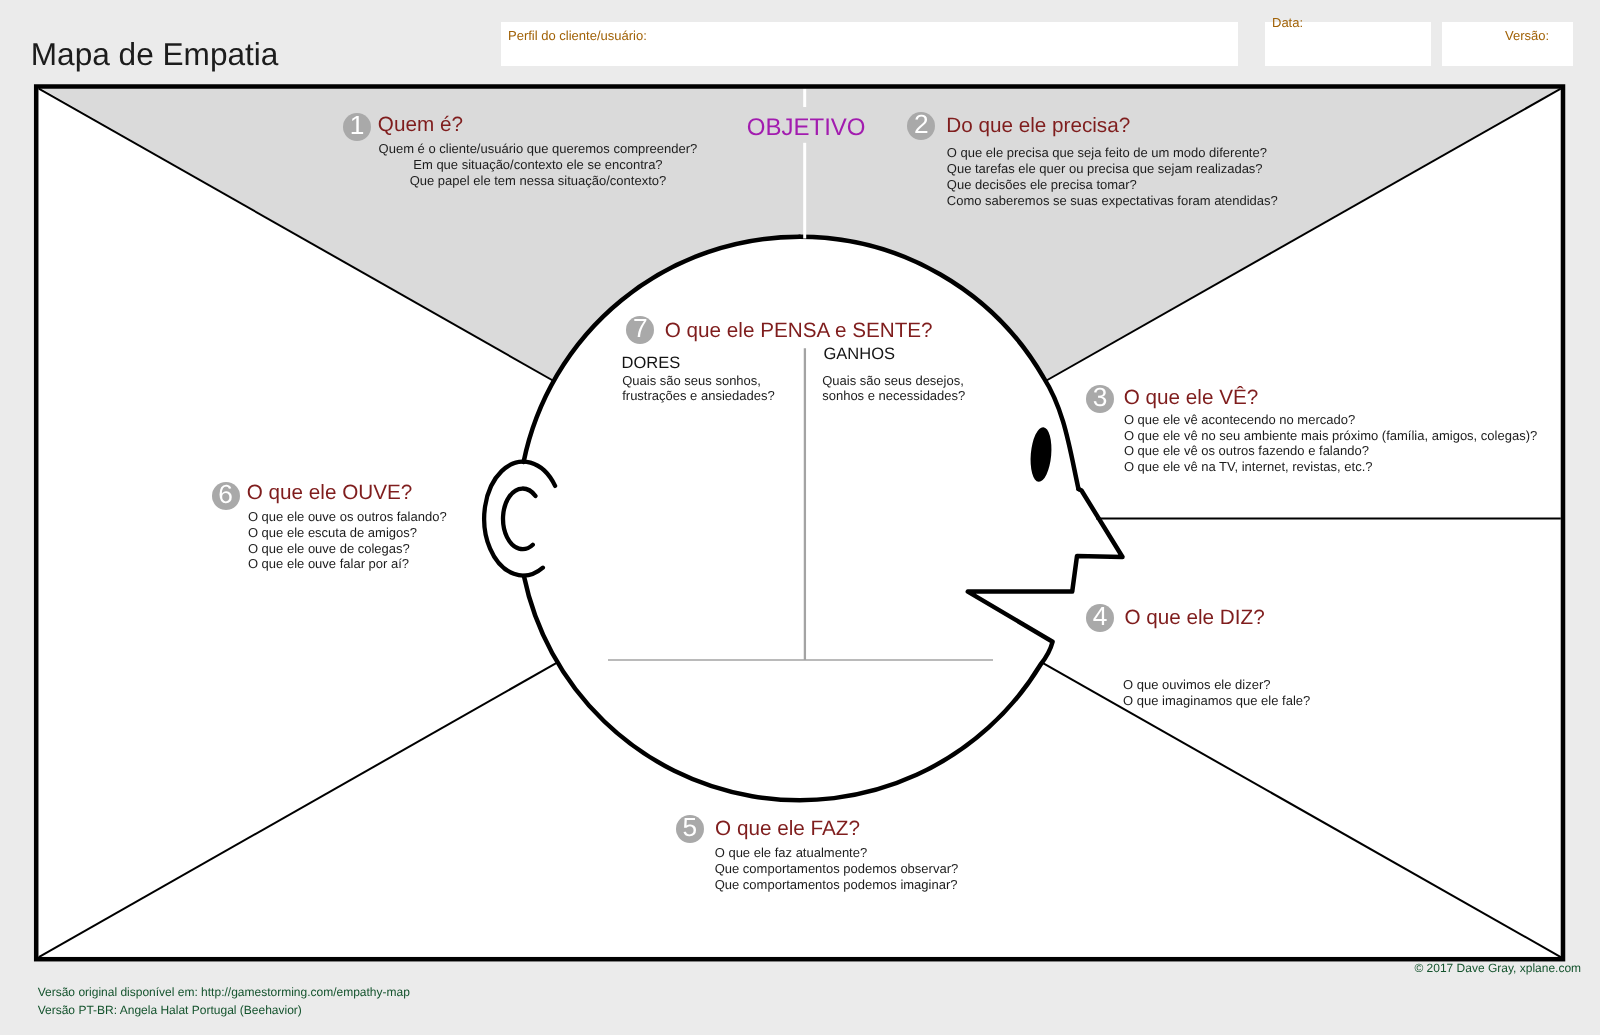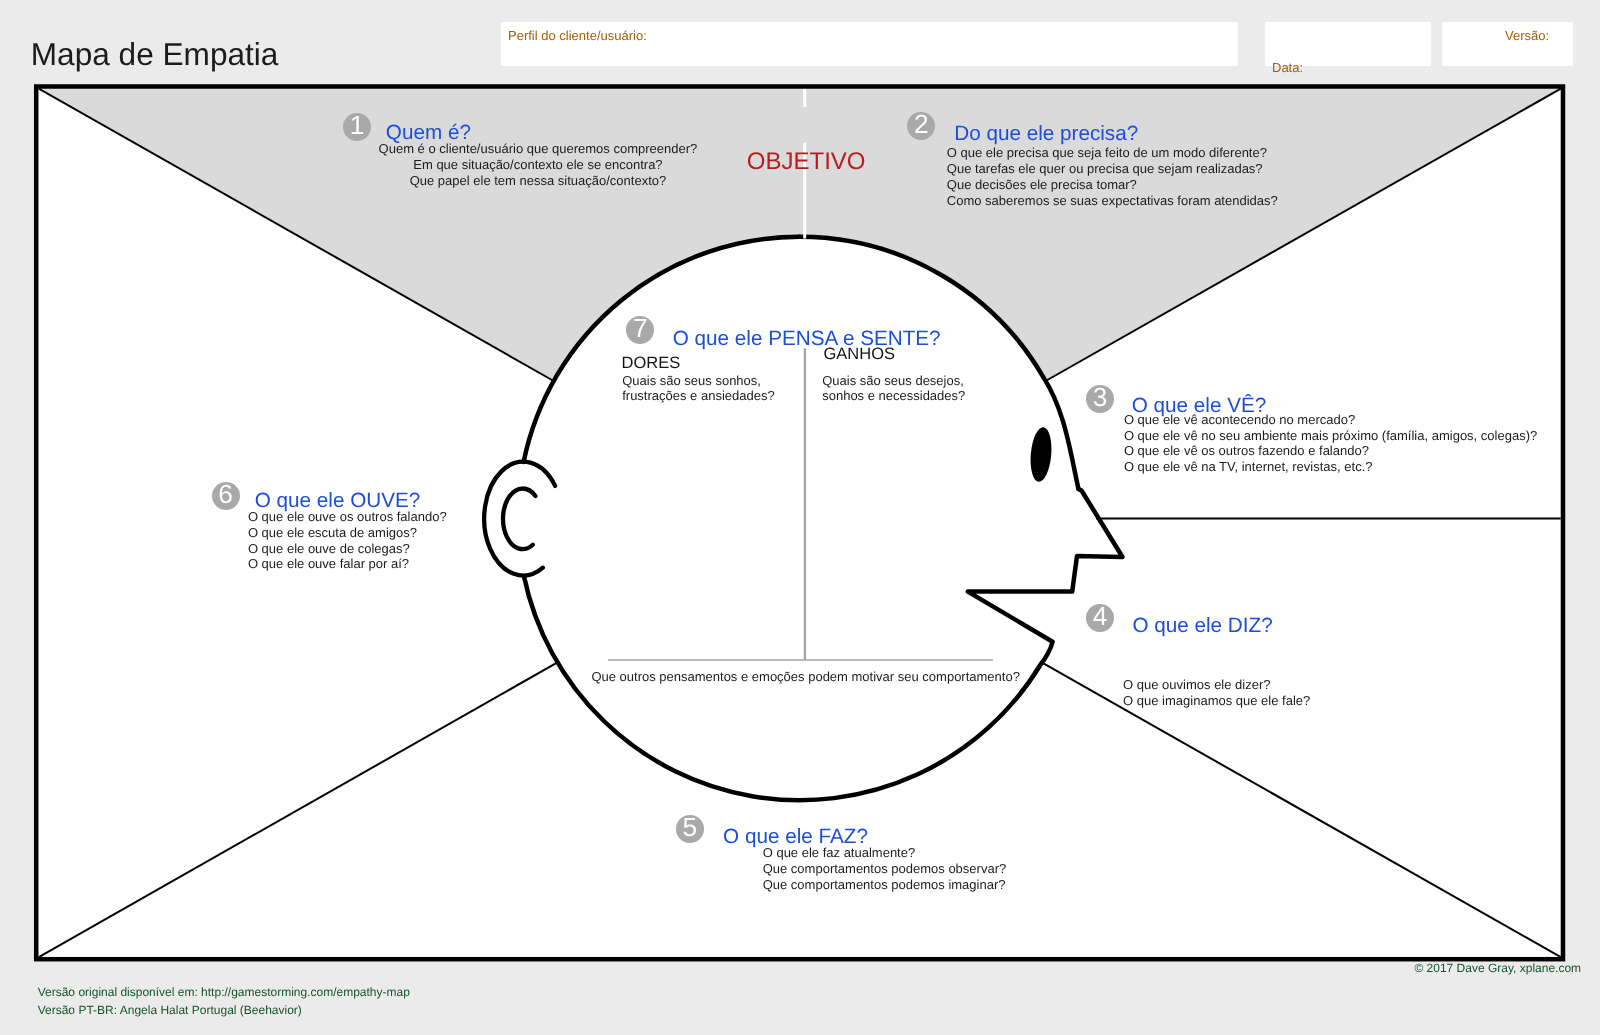--- a/index.html
+++ b/index.html
@@ -17,44 +17,44 @@
   .abs{position:absolute;white-space:pre;}
 
   #maptitle{left:30.8px;top:36.2px;font-size:31.6px;line-height:36px;color:#1c1c1c;}
 
   .hdrbox{position:absolute;background:#fff;}
   .hdrlabel{position:absolute;font-size:13px;line-height:15.7px;color:#a16207;white-space:pre;}
 
   .sect{position:absolute;}
   .sect .badge{position:absolute;left:0;top:0;width:28px;height:28px;border-radius:50%;
       background:#a9a9a9;color:#fff;font-size:26.3px;line-height:25.6px;text-align:center;}
-  .sect h2{position:absolute;margin:8px;font-weight:normal;font-size:20.7px;line-height:24px;
-      white-space:pre;color:#1d4ed8;}
+  .sect h2{position:absolute;margin:0;font-weight:normal;font-size:20.7px;line-height:24px;
+      white-space:pre;color:#7f1d1d;}
   .sect .lines{position:absolute;font-size:13px;line-height:15.8px;color:#1c1c1c;}
   .sect .lines div{white-space:pre;}
 
-  #objetivo{font-size:24px;line-height:28px;color:#b91c1c;margin-top:34px;}
+  #objetivo{font-size:24px;line-height:28px;color:#a21caf;}
   .brainhdr{font-size:16.5px;line-height:19.5px;color:#141414;}
   .brainsub{font-size:13px;line-height:15.1px;color:#1c1c1c;white-space:normal;}
   .brainsub div{white-space:pre;}
   #bottomq{font-size:13px;line-height:15.7px;color:#1c1c1c;}
   .foot{font-size:12px;line-height:14px;color:#14532d;}
 </style>
 </head>
 <body>
 
 <div id="page">
 
   <div class="abs" id="maptitle">Mapa de Empatia</div>
 
   <div class="hdrbox" style="left:501px;top:22px;width:737px;height:44px;"></div>
   <div class="hdrlabel" style="left:508px;top:27.6px;">Perfil do cliente/usuário:</div>
 
   <div class="hdrbox" style="left:1265px;top:22px;width:166px;height:44px;"></div>
-  <div class="hdrlabel" style="left:1272px;top:15px;margin-top:45px;">Data:</div>
+  <div class="hdrlabel" style="left:1272px;top:15px;">Data:</div>
 
   <div class="hdrbox" style="left:1442px;top:22px;width:131px;height:44px;"></div>
   <div class="hdrlabel" style="left:1505px;top:27.6px;">Versão:</div>
 
   <svg id="art" viewBox="0 0 1600 1035">
     <defs>
       <clipPath id="frameclip">
           <rect x="38.5" y="88.8" width="1522" height="868.2"></rect>
         </clipPath>
     </defs>
@@ -133,21 +133,21 @@
     <h2 style="left:1124.4px;top:605.7px;">O que ele DIZ?</h2>
     <div class="lines" style="left:1123.1px;top:633.3px;margin-top:44px;">
       <div>O que ouvimos ele dizer?</div>
       <div>O que imaginamos que ele fale?</div>
     </div>
   </div>
 
   <div class="sect" style="left:0;top:0;">
     <div class="badge" style="left:675.8px;top:814.8px;">5</div>
     <h2 style="left:715.1px;top:816.7px;">O que ele FAZ?</h2>
-    <div class="lines" style="left:714.7px;top:845.1px;margin-left:48px;">
+    <div class="lines" style="left:714.7px;top:845.1px;">
       <div>O que ele faz atualmente?</div>
       <div>Que comportamentos podemos observar?</div>
       <div>Que comportamentos podemos imaginar?</div>
     </div>
   </div>
 
   <div class="sect" style="left:0;top:0;">
     <div class="badge" style="left:211.6px;top:482.3px;">6</div>
     <h2 style="left:246.7px;top:481.1px;">O que ele OUVE?</h2>
     <div class="lines" style="left:247.9px;top:509px;">
@@ -168,19 +168,18 @@
     <div>Quais são seus sonhos,</div>
     <div>frustrações e ansiedades?</div>
   </div>
 
   <div class="abs brainhdr" style="left:823.5px;top:345px;">GANHOS</div>
   <div class="abs brainsub" style="left:822.2px;top:373.2px;">
     <div>Quais são seus desejos,</div>
     <div>sonhos e necessidades?</div>
   </div>
 
-  <div class="abs" id="bottomq" style="left:591.4px;top:668.8px;">Que outros pensamentos e emoções podem motivar seu comportamento?</div>
 
   <div class="abs foot" style="left:37.7px;top:985px;">Versão original disponível em: http://gamestorming.com/empathy-map</div>
   <div class="abs foot" style="left:37.7px;top:1003.3px;">Versão PT-BR: Angela Halat Portugal (Beehavior)</div>
   <div class="abs foot" style="left:1414.4px;top:961px;">© 2017 Dave Gray, xplane.com</div>
 
 </div>
 
 </body></html>

